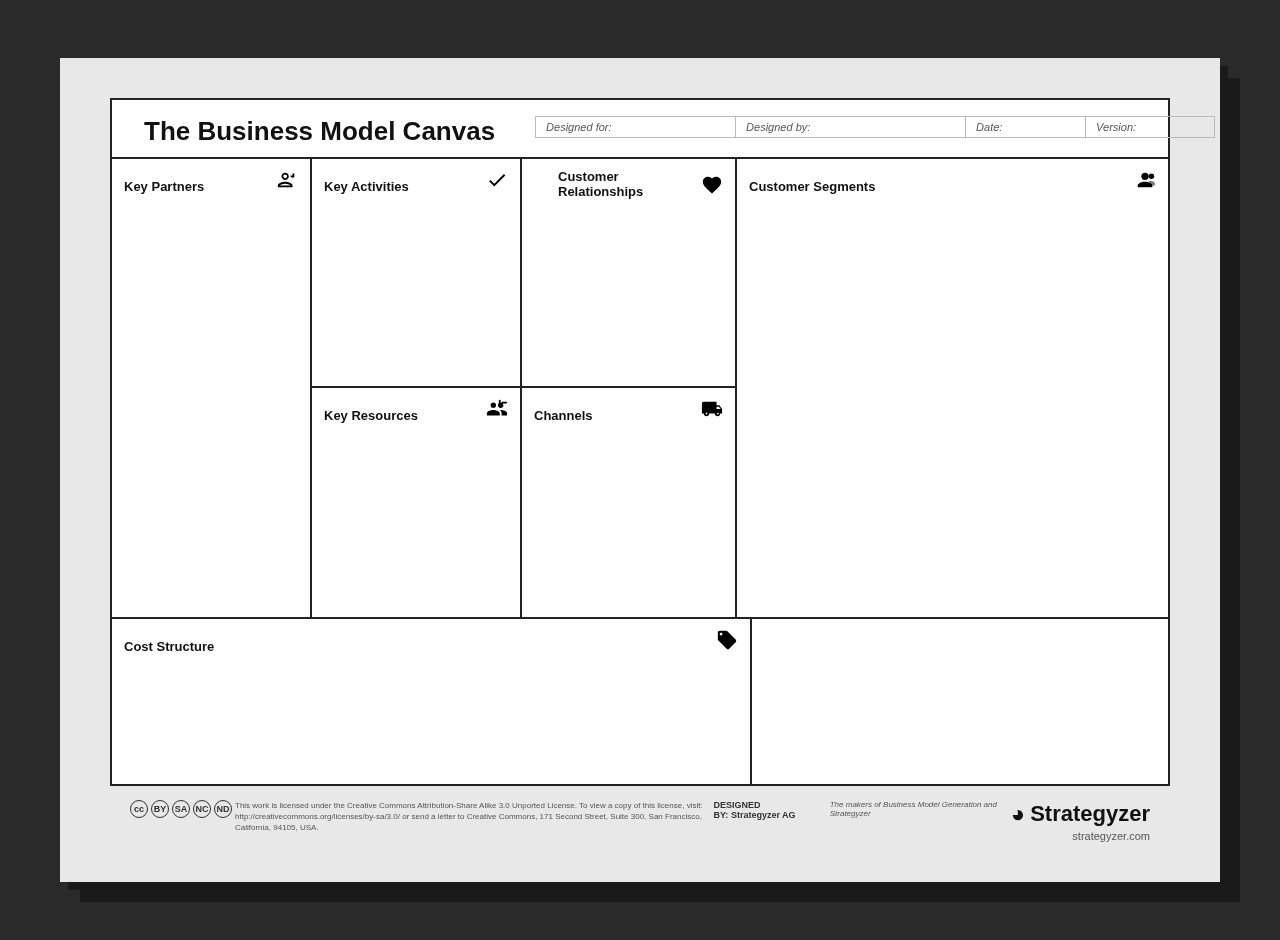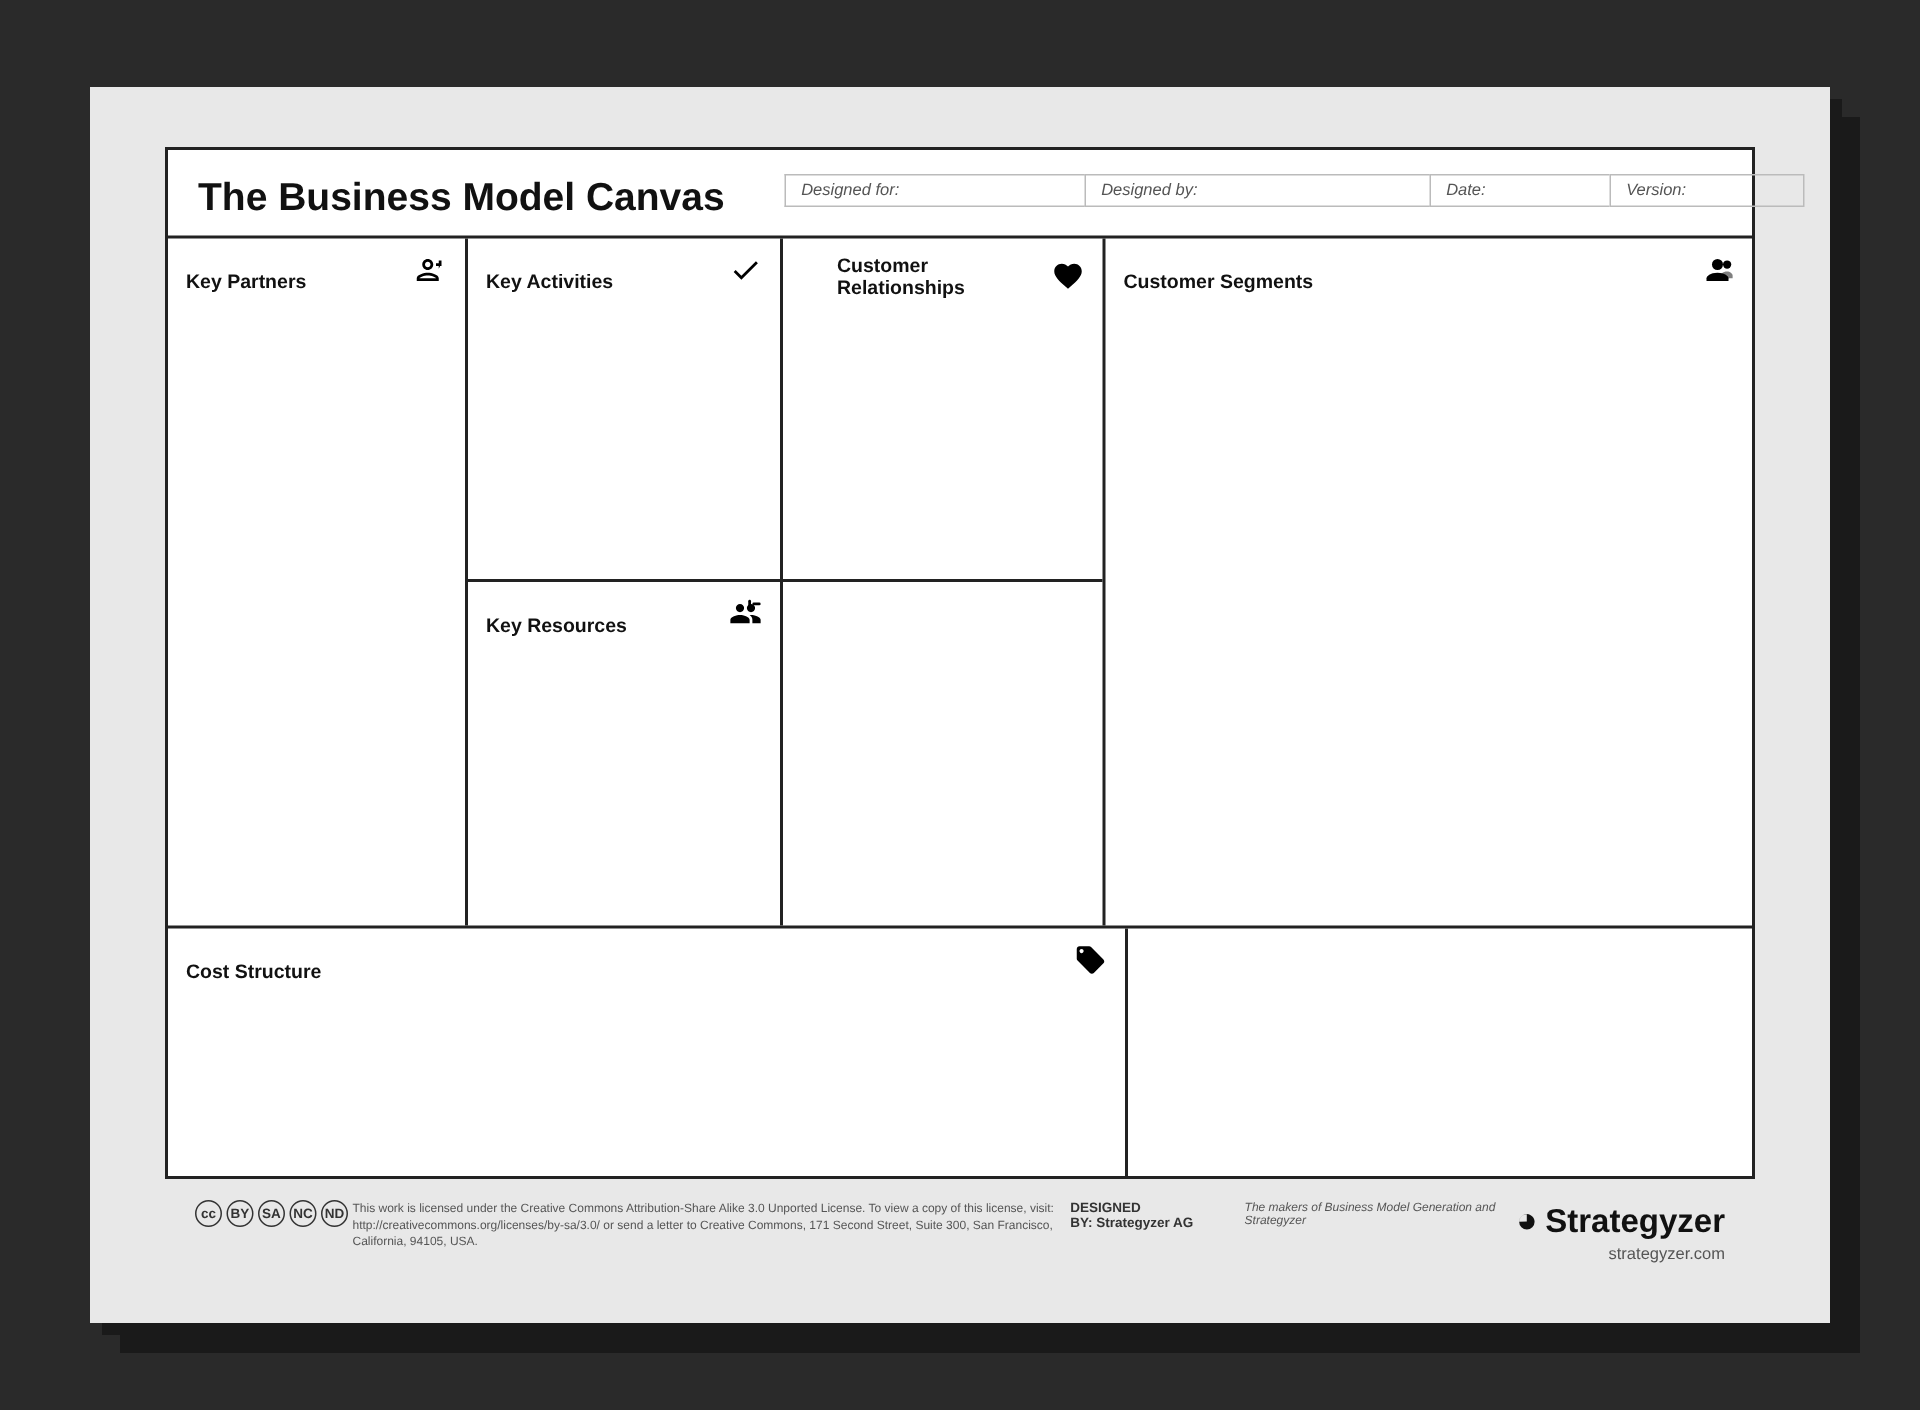--- a/index.html
+++ b/index.html
@@ -29,21 +29,21 @@
       z-index: -1;
     }
     .canvas-container {
       background: #fff;
       border: 2px solid #222;
     }
     
     .canvas-header {
       display: flex;
       align-items: flex-start;
-      padding: 16px 20px 10px 20px;
+      padding: 16px 20px 10px 32px;
       gap: 20px;
     }
     .canvas-title {
       font-size: 26px;
       font-weight: 900;
       color: #111;
       white-space: nowrap;
       flex: 0 0 auto;
       margin-right: 20px;
     }
@@ -307,20 +307,30 @@
             <div class="cell-label">
               <span>Customer Relationships</span>
               <span class="cell-icon">
                 <svg class="icon-svg" viewBox="0 0 24 24" fill="black">
                     <path d="M12 21.35l-1.45-1.32C5.4 15.36 2 12.28 2 8.5 2 5.42 4.42 3 7.5 3c1.74 0 3.41.81 4.5 2.09C13.09 3.81 14.76 3 16.5 3 19.58 3 22 5.42 22 8.5c0 3.78-3.4 6.86-8.55 11.54L12 21.35z"></path>
                   </svg>
               </span>
             </div>
           </div>
 
+          <div class="cell cell-channels">
+            <div class="cell-label">
+              <span>Channels</span>
+              <span class="cell-icon">
+                <svg class="icon-svg" viewBox="0 0 24 24" fill="black">
+                    <path d="M20 8H17V4H3C1.9 4 1 4.9 1 6v11h2c0 1.66 1.34 3 3 3s3-1.34 3-3h6c0 1.66 1.34 3 3 3s3-1.34 3-3h2v-5l-3-4zm-.5 1.5l1.96 2.5H17V9.5h2.5zM6 18c-.55 0-1-.45-1-1s.45-1 1-1 1 .45 1 1-.45 1-1 1zm13.5-1c0 .55-.45 1-1 1s-1-.45-1-1 .45-1 1-1 1 .45 1 1z"></path>
+                  </svg>
+              </span>
+            </div>
+          </div>
         </div>
 
         <div class="col-segments">
           <div class="cell cell-full">
             <div class="cell-label">
               <span>Customer Segments</span>
               <span class="cell-icon">
                 <svg class="icon-svg" viewBox="0 0 24 24" fill="black">
                     <circle cx="12" cy="8" r="4"></circle>
                     <path d="M12 14c-5.33 0-8 2.67-8 4v2h16v-2c0-1.33-2.67-4-8-4z"></path>

